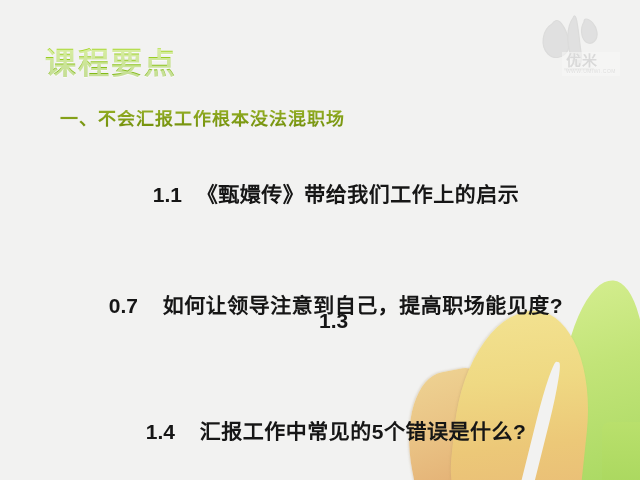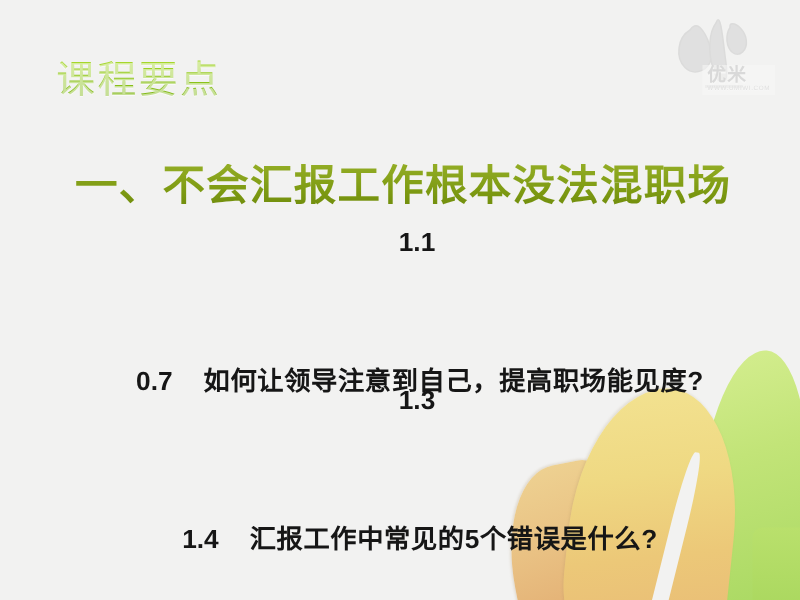--- a/index.html
+++ b/index.html
@@ -121,36 +121,36 @@
     position: absolute;
     inset: 0;
     z-index: 3;
   }
 
   .page-title {
     position: absolute;
     left: 45px;
     top: 48px;
     font-size: 31px;
-    font-weight: normal;
+    font-weight: bold;
     letter-spacing: 2px;
     line-height: 1;
     color: #8dc21f;
     background: linear-gradient(180deg, #a9d92e 0%, #8cc31c 55%, #7cb413 100%);
     -webkit-background-clip: text;
     background-clip: text;
     -webkit-text-fill-color: transparent;
     text-shadow: 0 1px 0 rgba(255,255,255,0.55);
   }
 
   .section-heading {
     position: absolute;
     left: 60px;
-    top: 131px;
-    font-size: 34px;
+    top: 110px;
+    font-size: 18px;
     font-weight: bold;
     letter-spacing: 1px;
     line-height: 1.1;
     white-space: nowrap;
     color: #7f9c14;
     background: linear-gradient(180deg, #93ad25 0%, #7d9a12 60%, #6e8a0c 100%);
     -webkit-background-clip: text;
     background-clip: text;
     -webkit-text-fill-color: transparent;
   }
@@ -219,20 +219,21 @@
   <div class="content">
 
     <div class="page-title">课程要点</div>
 
     <div class="section-heading">一、不会汇报工作根本没法混职场</div>
 
     <div class="bullet-list">
 
       <div class="bullet-item first">
         <span class="bullet-num">1.1</span>
+        <span class="bullet-text">《甄嬛传》带给我们工作上的启示</span>
       </div>
 
       <div class="bullet-item rest">
         <span class="bullet-num">0.7</span>
         <span class="bullet-text">如何让领导注意到自己，提高职场能见度?</span>
       </div>
 
       <div class="bullet-item rest">
         <span class="bullet-num">1.3</span>
       </div>

